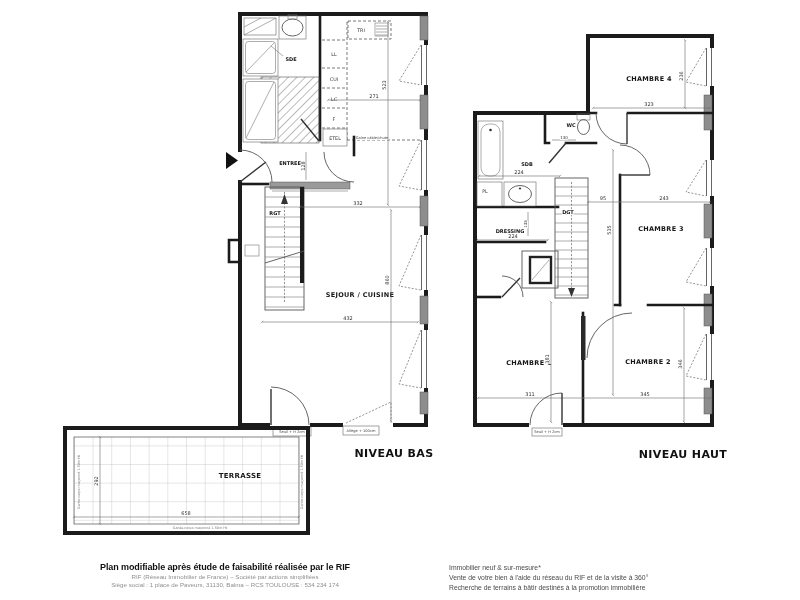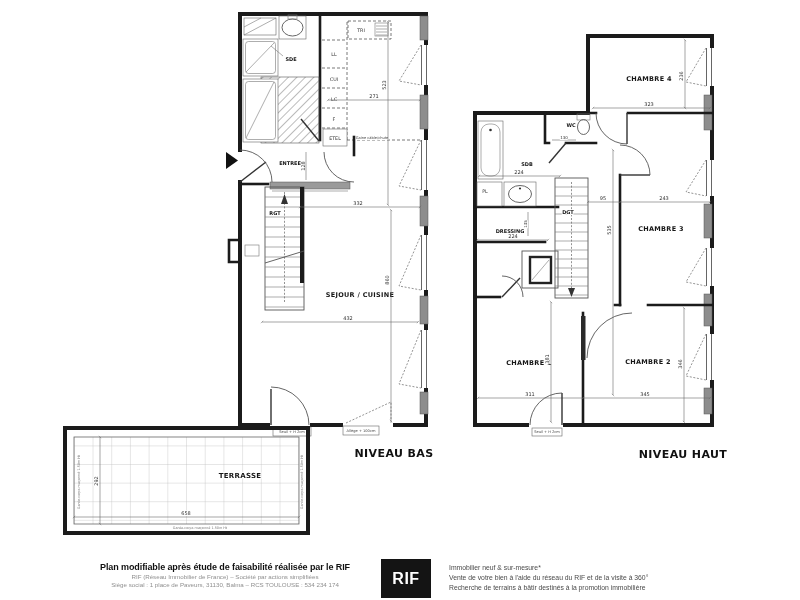--- a/index.html
+++ b/index.html
@@ -285,20 +285,19 @@
     <text class="level" x="683" y="458">NIVEAU HAUT</text>
   </g>
 </svg>
 
 <div class="footer">
   <div class="f-left">
     <div class="f-title">Plan modifiable après étude de faisabilité réalisée par le RIF</div>
     <div class="f-sub">RIF (Réseau Immobilier de France) – Société par actions simplifiées</div>
     <div class="f-sub">Siège social : 1 place de Paveurs, 31130, Balma – RCS TOULOUSE : 534 234 174</div>
   </div>
-  <div class="f-logo">RIF</div>
   <div class="f-right">
     <div>Immobilier neuf &amp; sur-mesure*</div>
     <div>Vente de votre bien à l'aide du réseau du RIF et de la visite à 360°</div>
     <div>Recherche de terrains à bâtir destinés à la promotion immobilière</div>
   </div>
 </div>
 </div>
 
 </body></html>

